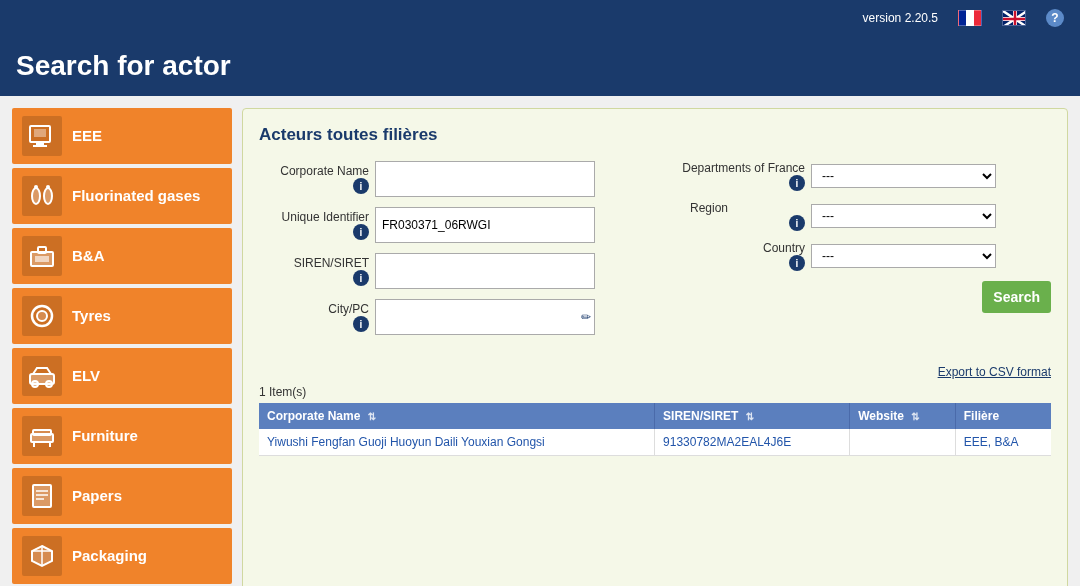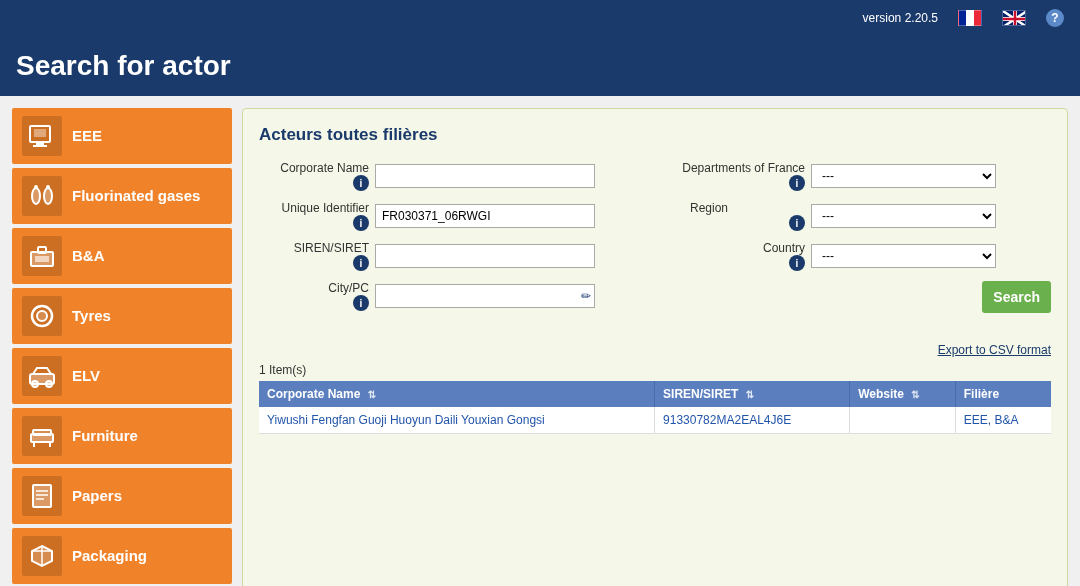--- a/index.html
+++ b/index.html
@@ -131,21 +131,21 @@
       align-items: center;
       justify-content: center;
       cursor: pointer;
       flex-shrink: 0;
     }
     .form-input {
       border: 1px solid #aaa;
       padding: 3px 6px;
       font-size: 12px;
       width: 220px;
-      height: 24px;
+      height: 36px;
       background: white;
     }
     .form-input-with-icon {
       position: relative;
       display: inline-block;
     }
     .form-input-with-icon input {
       width: 220px;
       padding-right: 24px;
     }

